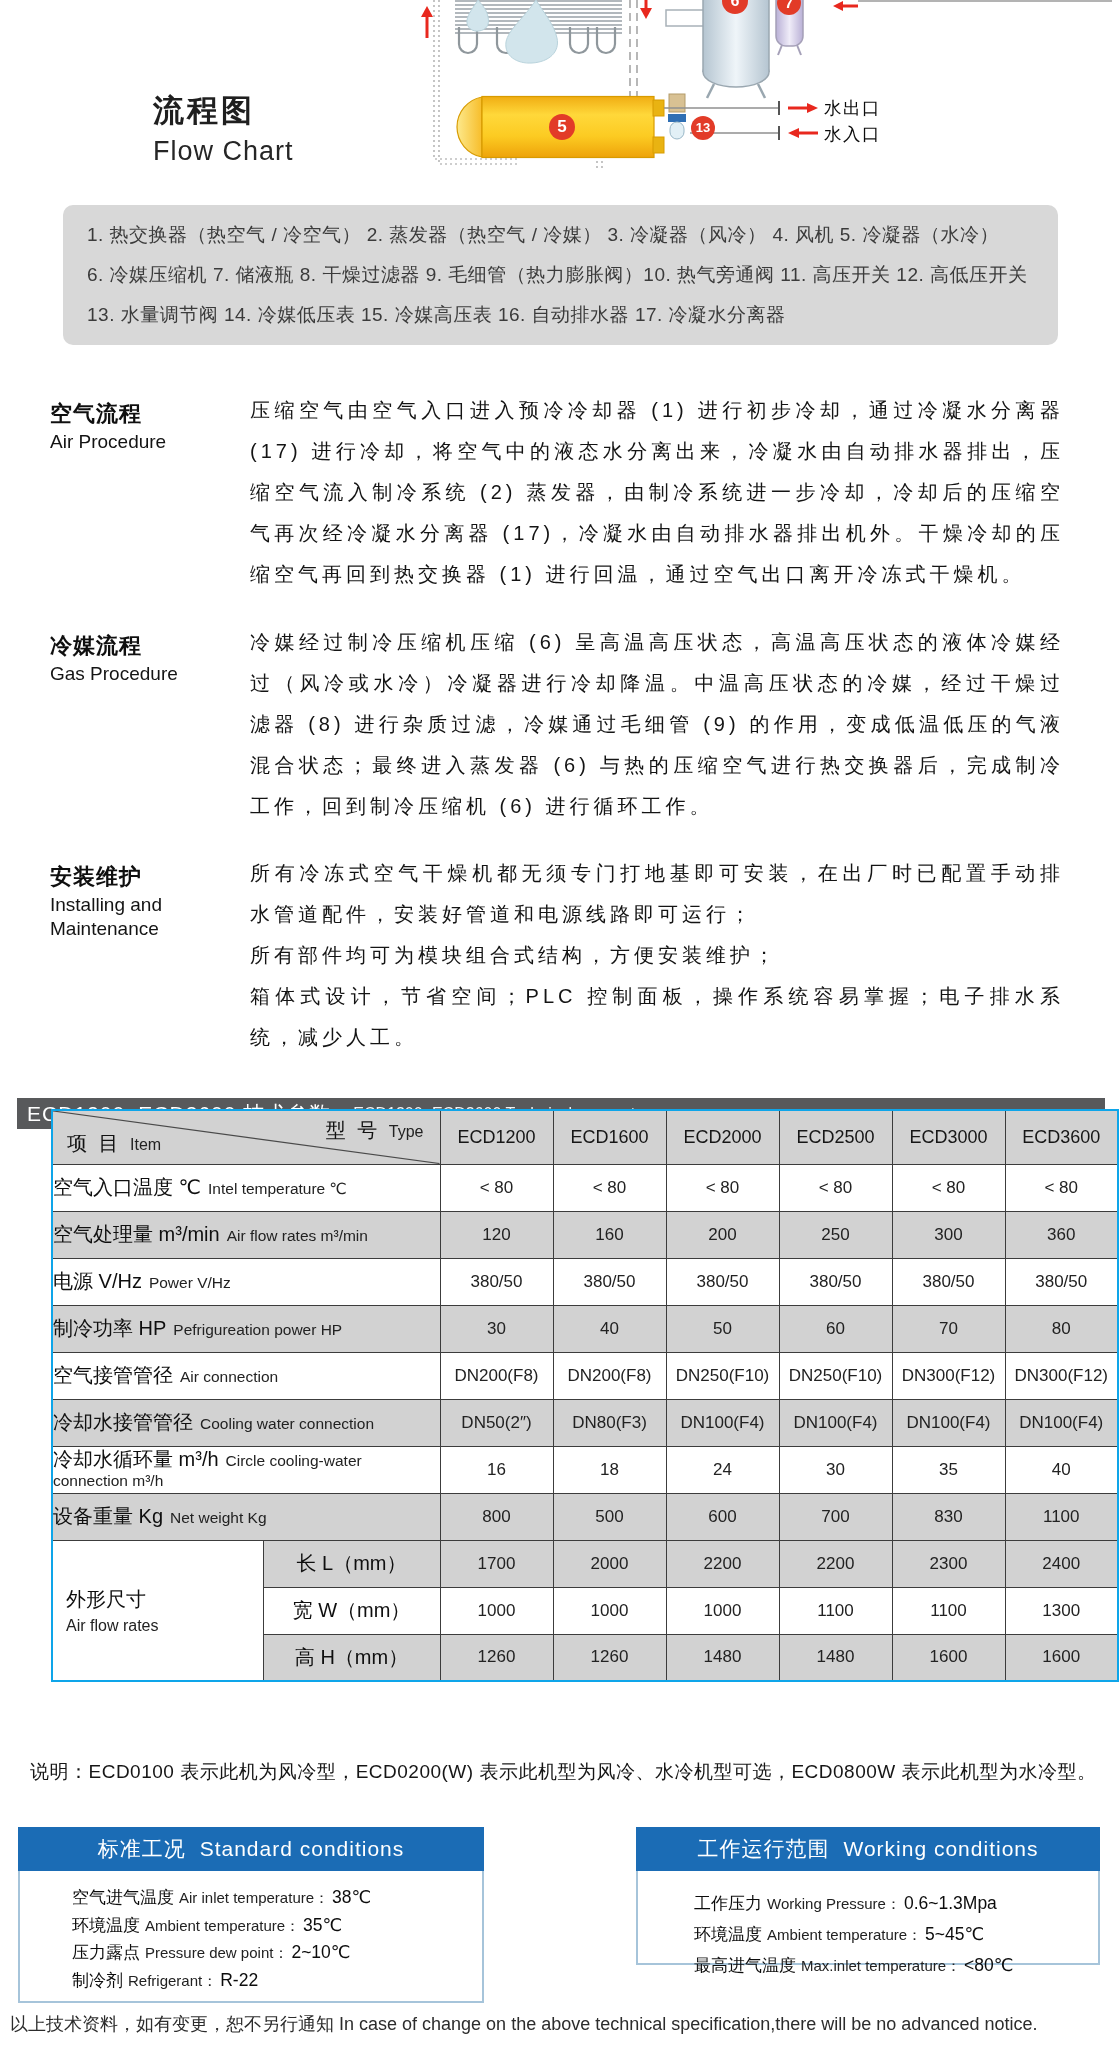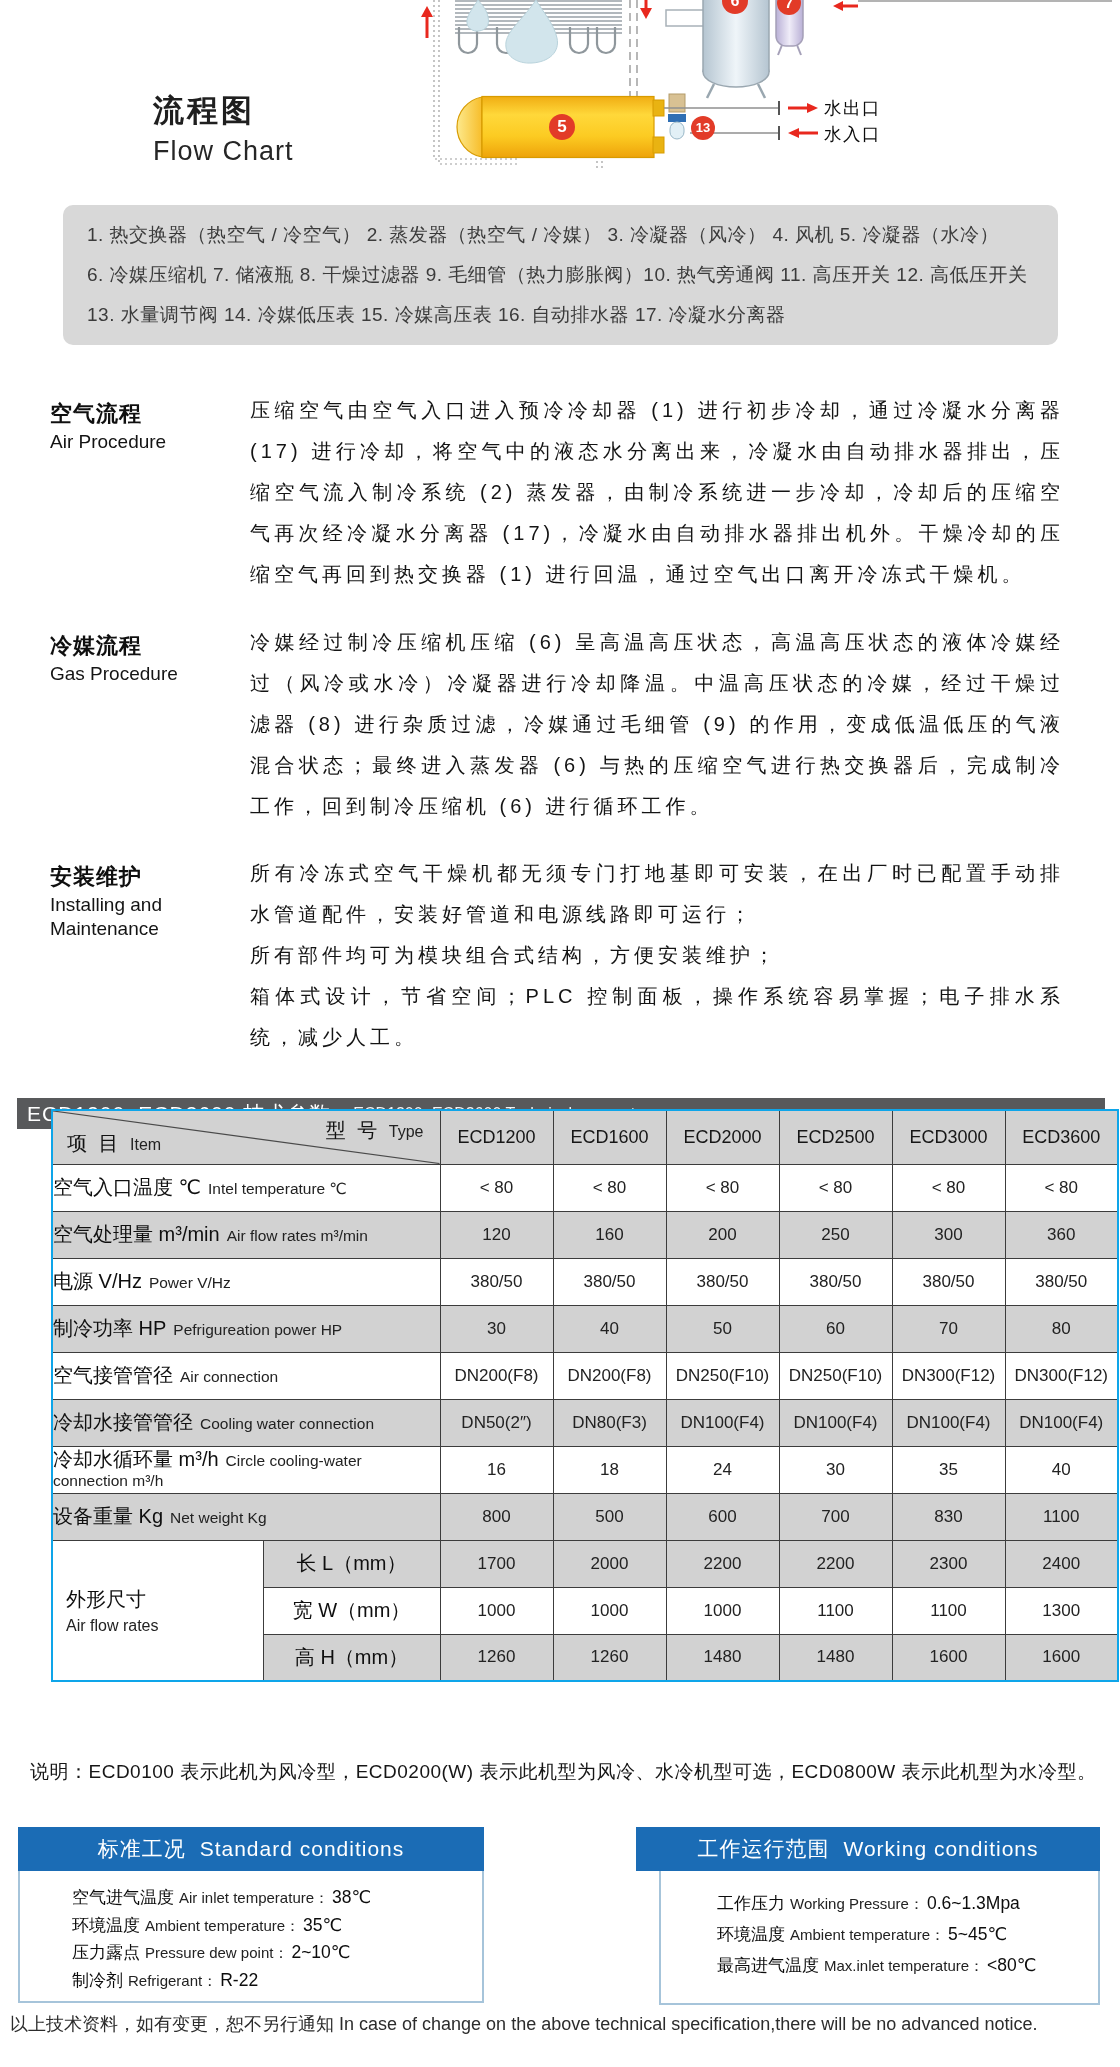--- a/index.html
+++ b/index.html
@@ -69,21 +69,21 @@
 
   
   .cond-box{position:absolute;top:1827px;border-radius:28px;}
   #condBox0{left:18px;width:466px;}
   #condBox1{left:636px;width:464px;}
   .cond-head{height:44px;background:#1b6cb5;color:#fff;display:flex;align-items:center;
              justify-content:center;font-size:21px;letter-spacing:1px;}
   .cond-head .en{margin-left:14px;}
   .cond-body{border:2px solid #a6c4da;border-top:none;box-sizing:border-box;background:#fff;}
   #condBody0{height:132px;padding:13px 0 0 52px;}
-  #condBody1{height:134px;padding:17px 0 0 56px;margin-left:23px;}
+  #condBody1{height:94px;padding:17px 0 0 56px;}
   #condBody0 .cond-line{line-height:26.5px;}
   #condBody1 .cond-line{line-height:31px;}
   .cond-cn{font-size:17px;color:#0c0c0c;}
   .cond-en{font-size:15px;color:#222;margin-left:5px;}
   .cond-val{font-size:17.5px;color:#0c0c0c;margin-left:3px;}
 
   .footer{position:absolute;left:10px;top:2012px;width:1104px;font-size:18px;color:#2c2c2c;}
 </style>
 </head>
 <body>

